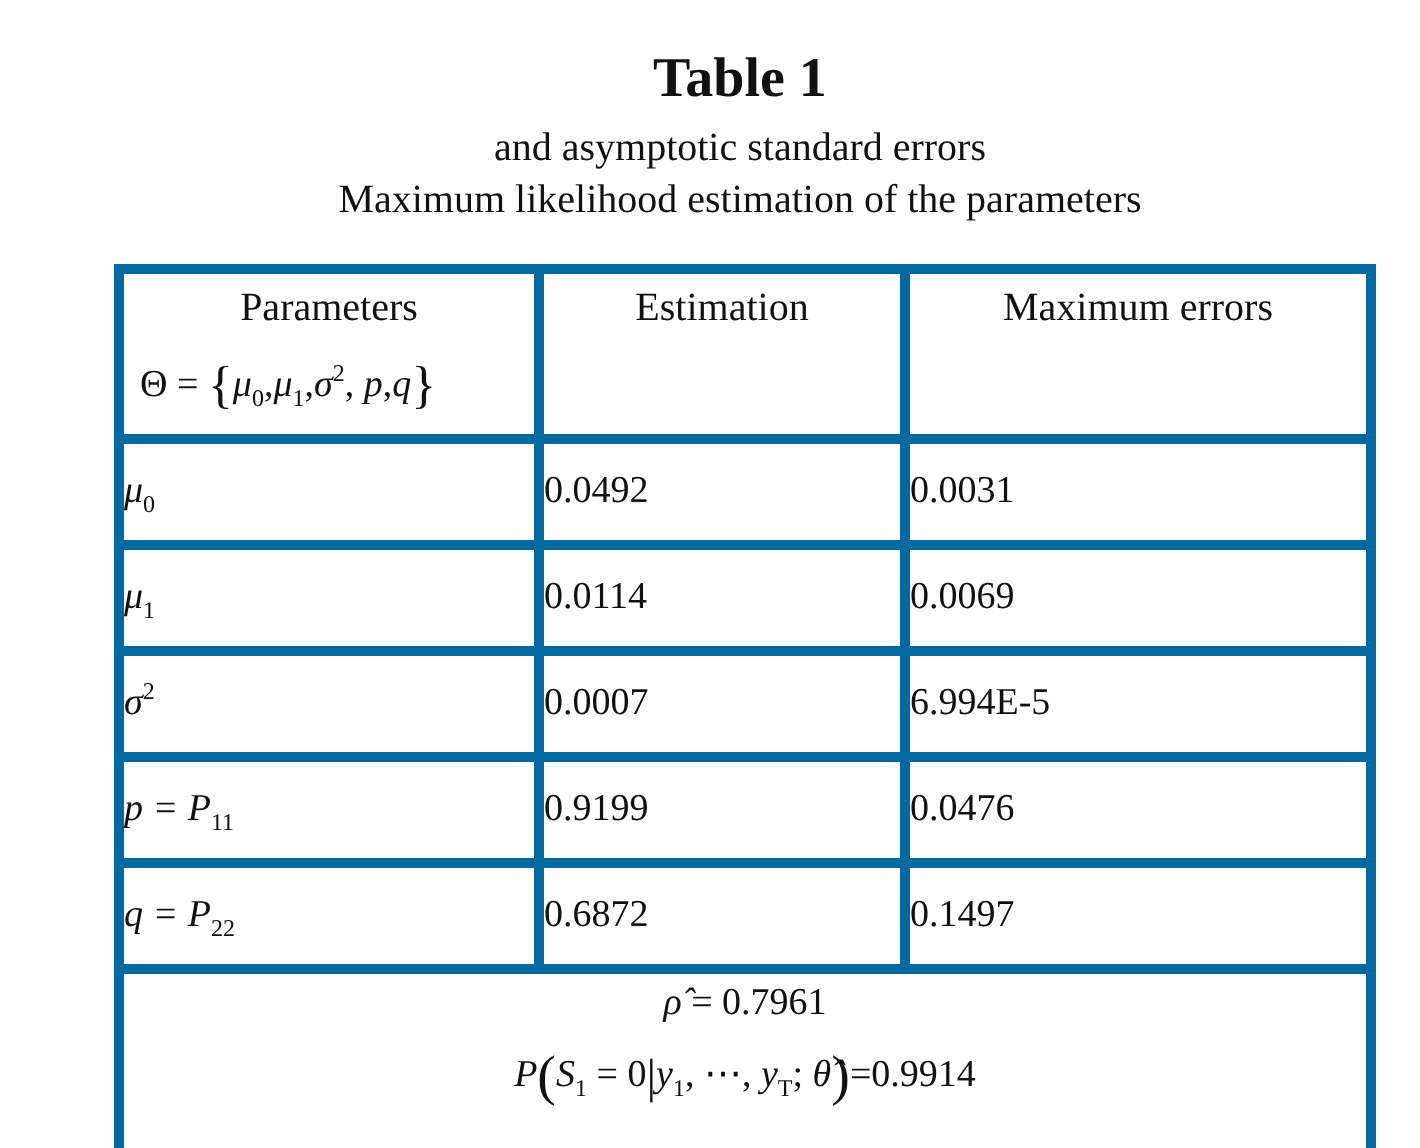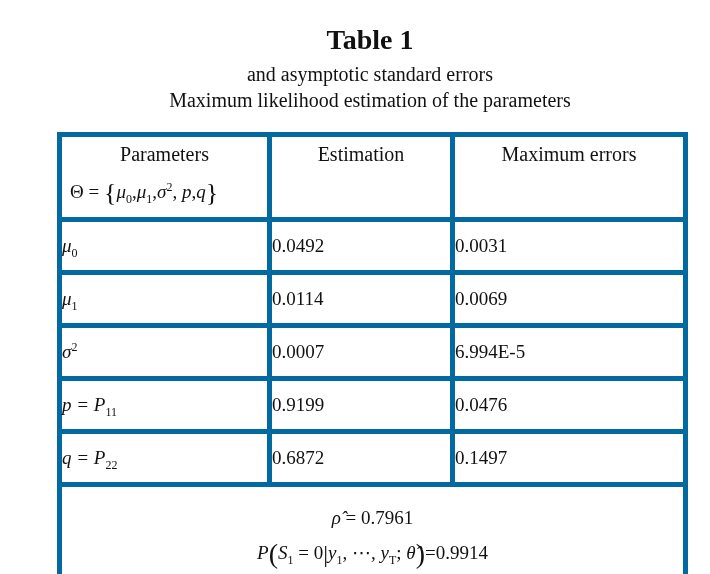--- a/index.html
+++ b/index.html
@@ -85,21 +85,21 @@
     font-size: 12px;
     line-height: 0;
   }
   td.footer-cell {
     height: 88px;
     text-align: center;
     vertical-align: top;
   }
   .rho-line {
     font-size: 19px;
-    margin-top: 20px;
+    margin-top: 4px;
   }
   .prob-line {
     font-size: 19px;
     margin-top: 12px;
     white-space: nowrap;
   }
   .paren {
     font-size: 28px;
     font-style: normal;
     vertical-align: -4px;

